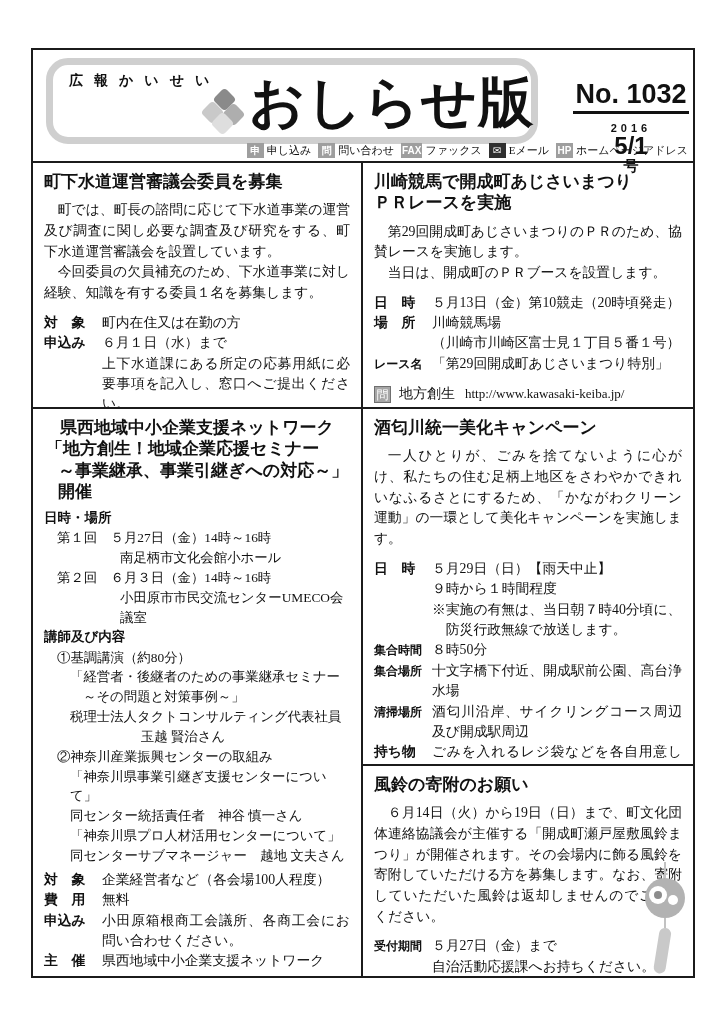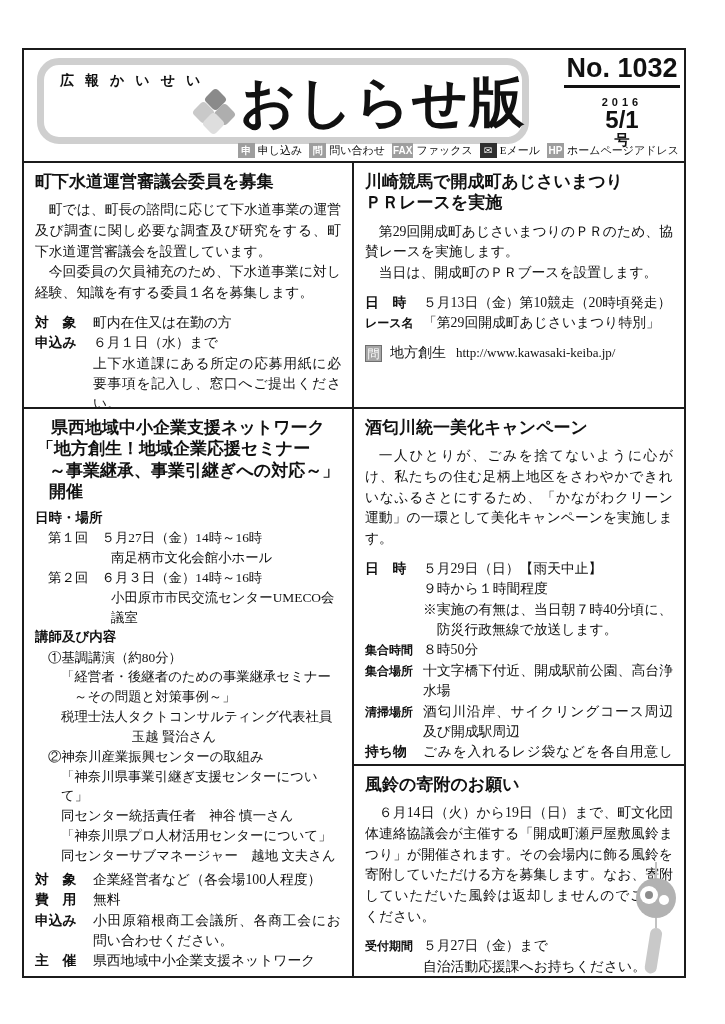--- a/index.html
+++ b/index.html
@@ -1,39 +1,39 @@
 <!DOCTYPE html>
 <html lang="ja"><head>
 <meta charset="utf-8">
 <style>
   html,body{margin:0;padding:0;background:#ffffff;}
   body{width:725px;height:1024px;position:relative;overflow:hidden;
        font-family:"Liberation Serif","DejaVu Serif",serif;color:#111;}
 
-  .sheet{position:absolute;left:22px;top:48px;width:664px;height:930px;
+  .sheet{position:absolute;left:31px;top:48px;width:664px;height:930px;
          border:2px solid #1b1b1b;box-sizing:border-box;background:#fff;}
 
   
   .hdr{position:relative;height:113px;border-bottom:2px solid #1b1b1b;box-sizing:border-box;}
   .logo-box{position:absolute;left:13px;top:8px;width:492px;height:86px;
             border:7px solid #cfcfcf;border-radius:22px;box-sizing:border-box;background:#fff;}
   .kicker{position:absolute;left:16px;top:7px;font-size:14px;font-weight:bold;
           letter-spacing:11px;font-family:"Liberation Sans","DejaVu Sans",sans-serif;}
   .flower{position:absolute;left:150px;top:26px;width:44px;height:44px;}
   .petal{position:absolute;width:17px;height:17px;border-radius:4px;transform:rotate(45deg);}
   .p1{left:13px;top:0;background:#8a8a8a;}
   .p2{left:1px;top:13px;background:#c9c9c9;}
   .p3{left:22px;top:15px;background:#aeaeae;}
   .p4{left:11px;top:24px;background:#dedede;}
   .logo-title{position:absolute;left:196px;top:1px;font-size:55px;font-weight:800;
               letter-spacing:1px;font-family:Liberation Sans, sans-serif;white-space:nowrap;text-align:right;}
   .issue{position:absolute;right:2px;top:4px;width:120px;text-align:center;
          font-family:"Liberation Sans","DejaVu Sans",sans-serif;}
   .issue-no{font-size:27px;font-weight:bold;border-bottom:3px solid #111;
-            display:inline-block;padding:0 2px 1px;line-height:1.1;}
+            display:inline-block;padding:0 2px 1px;line-height:1.1;margin-top:26px;}
   .issue-year{font-size:11px;font-weight:bold;letter-spacing:4px;margin-top:8px;}
   .issue-date{font-size:24px;font-weight:bold;line-height:1.0;}
   .issue-suffix{font-size:15px;font-weight:bold;line-height:1.1;}
   .legend{position:absolute;right:5px;bottom:3px;display:flex;align-items:center;gap:7px;
           font-size:11px;white-space:nowrap;}
   .legend .item{display:flex;align-items:center;gap:3px;}
   .lbadge{display:inline-block;min-width:15px;height:15px;padding:0 1px;background:#9e9e9e;
           color:#fff;font-size:10px;line-height:15px;text-align:center;font-weight:bold;
           font-family:"Liberation Sans","DejaVu Sans",sans-serif;}
   .lbadge.dark{background:#2f2f2f;}
@@ -204,20 +204,25 @@
           <span class="tline">ＰＲレースを実施</span>
         </h2>
         <p class="body">第29回開成町あじさいまつりのＰＲのため、協賛レースを実施します。</p>
         <p class="body">当日は、開成町のＰＲブースを設置します。</p>
         <div class="frows">
           <div class="frow">
             <span class="flabel">日　時</span>
             <span class="fvalue">５月13日（金）第10競走（20時頃発走）</span>
           </div>
           <div class="frow">
+            <span class="flabel">場　所</span>
+            <span class="fvalue">川崎競馬場
+（川崎市川崎区富士見１丁目５番１号）</span>
+          </div>
+          <div class="frow">
             <span class="flabel sm">レース名</span>
             <span class="fvalue">「第29回開成町あじさいまつり特別」</span>
           </div>
         </div>
         <div class="contact">
           <span class="cbadges">
             <span class="cbadge">問</span>
           </span>
           <span class="cname"><span>地方創生</span><span class="curl">http://www.kawasaki-keiba.jp/</span></span>
         </div>

